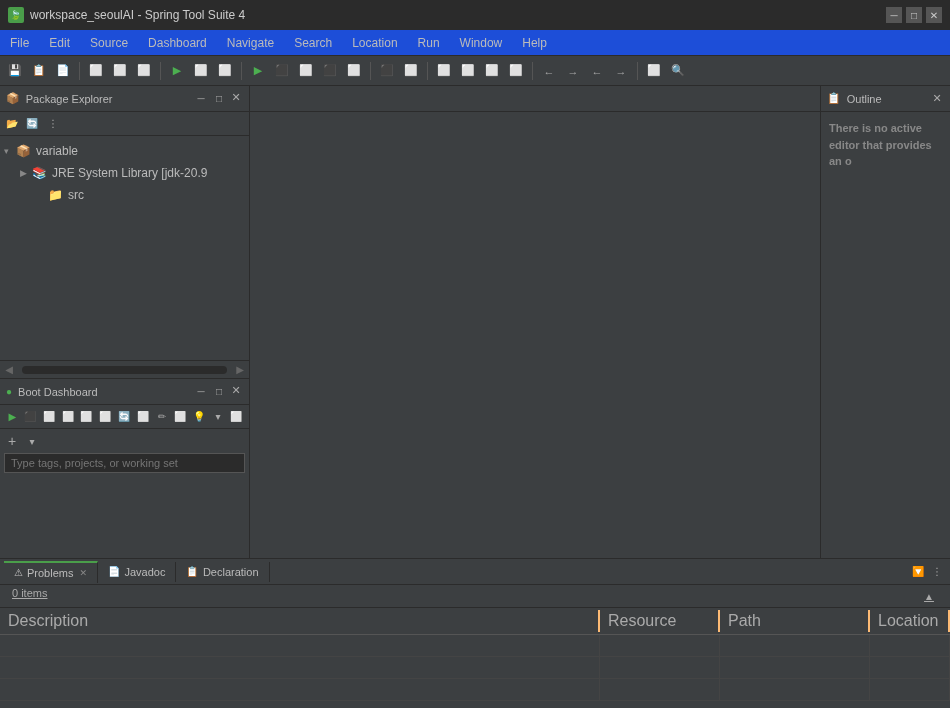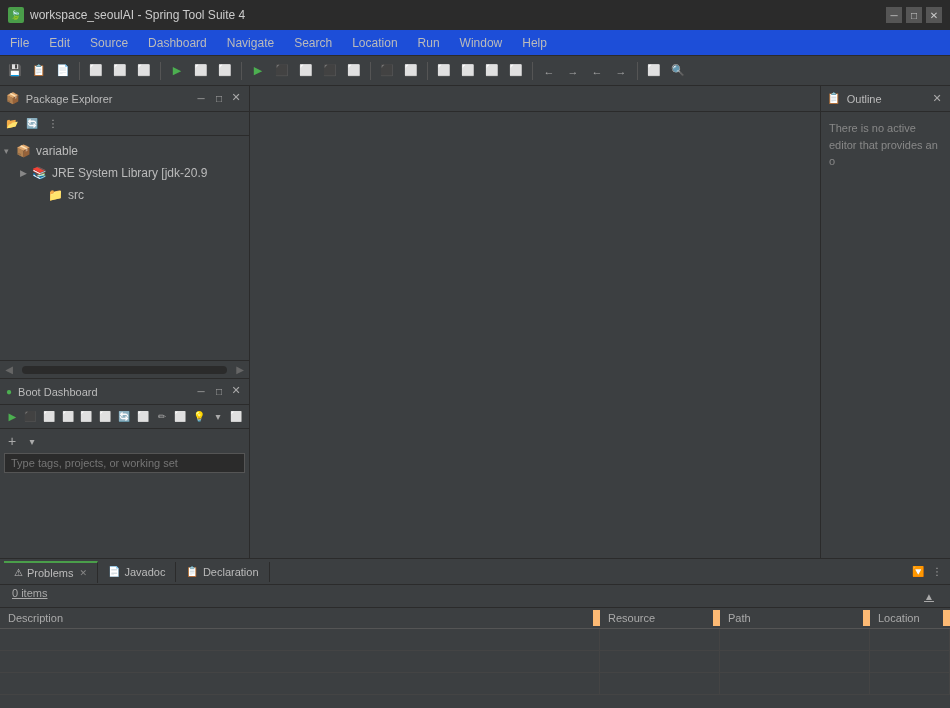--- a/index.html
+++ b/index.html
@@ -272,20 +272,21 @@
       background: #3c3f41;
       border-left: 1px solid #2b2b2b;
       display: flex;
       flex-direction: column;
     }
     .outline-content {
       padding: 8px;
       font-size: 11px;
       color: #888;
       line-height: 1.5;
+      font-weight: bold;
     }
 
     
     .bottom-section {
       height: 150px;
       border-top: 1px solid #2b2b2b;
       background: #3c3f41;
       display: flex;
       flex-direction: column;
     }
@@ -340,23 +341,23 @@
     }
     .problems-table-header {
       display: grid;
       grid-template-columns: 600px 120px 150px 1fr;
       padding: 2px 0;
       border-bottom: 1px solid #555;
       background: #3c3f41;
     }
     .problems-col {
       padding: 2px 8px;
-      font-size: 11px;
+      font-size: 16px;
       color: #aaa;
-      border-right: 7px solid #fdba74;
+      border-right: 2px solid #fdba74;
       display: flex;
       align-items: center;
       gap: 4px;
     }
     .problems-rows {
       display: flex;
       flex-direction: column;
     }
     .problems-row {
       display: grid;

